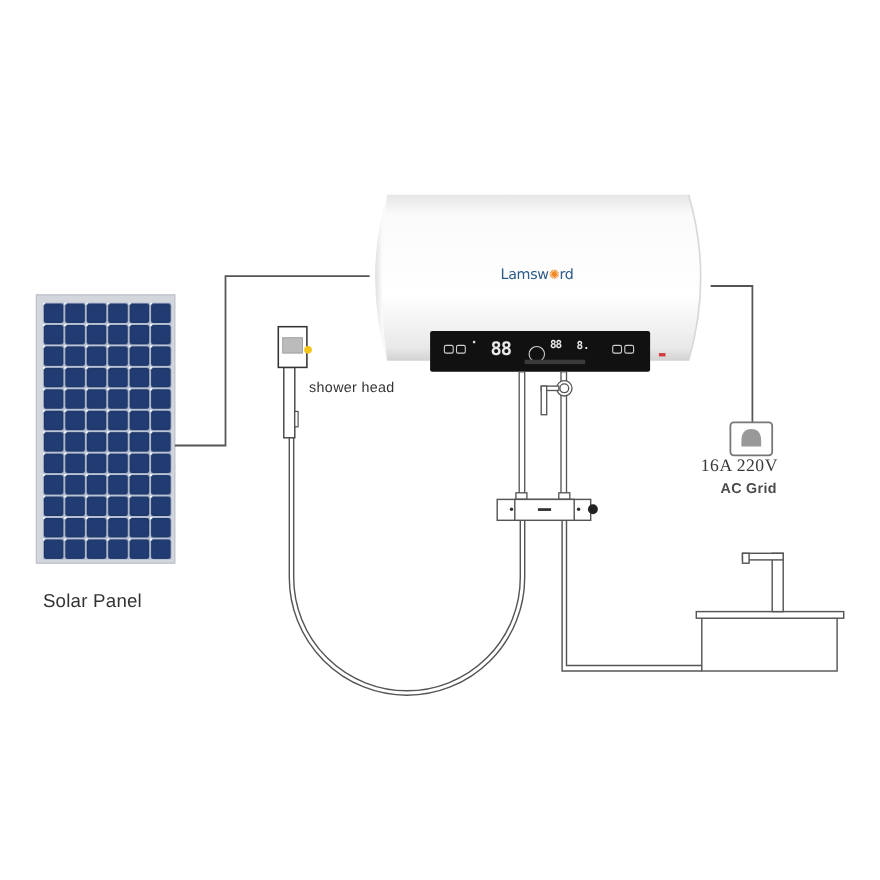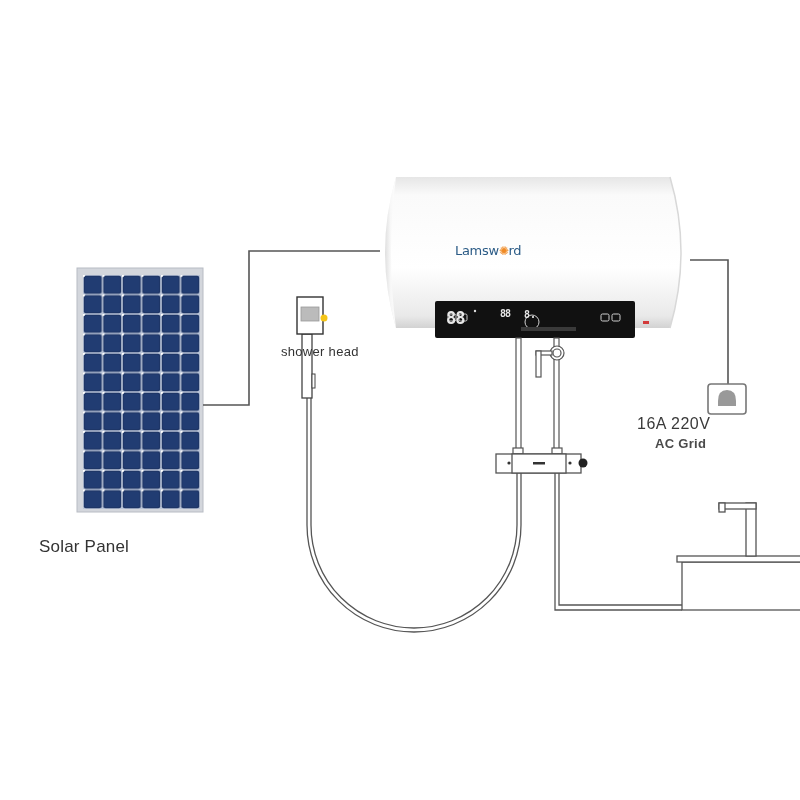--- a/index.html
+++ b/index.html
@@ -1,21 +1,21 @@
 <!DOCTYPE html>
 <html><head>
 <meta charset="utf-8">
 <style>
   html, body { margin: 0; padding: 0; background: #ffffff; }
   body { width: 800px; height: 800px; position: relative; overflow: hidden; font-family: "Liberation Sans", sans-serif; }
-  #stage { position: absolute; left: 0; top: 0; width: 724px; height: 800px; padding-left: 44px; }
+  #stage { position: absolute; left: 0; top: 0; width: 724px; height: 800px; }
   .lbl { position: absolute; color: #333333; white-space: nowrap; }
   .lbl-solar { left: 39px; top: 537px; font-size: 17px; letter-spacing: 0.2px; }
   .lbl-shower { left: 281px; top: 344px; font-size: 13px; letter-spacing: 0.3px; }
-  .lbl-grid1 { left: 637px; top: 415px; font-size: 16px; letter-spacing: 0.5px; color: #3a3a3a; }
+  .lbl-grid1 { left: 637px; top: 415px; font-size: 16px; letter-spacing: 0.5px; color: #3a3a3a; font-family: Liberation Serif, serif; }
   .lbl-grid2 { left: 655px; top: 436px; font-size: 13px; color: #4a4a4a; font-weight: bold; letter-spacing: 0.3px; }
   .logo { position: absolute; left: 455px; top: 243px; font-size: 13px; color: #2b5b86; font-family: "DejaVu Sans", sans-serif; letter-spacing: -0.3px; }
   .logo .sun { color: #f08a24; font-size: 12px; }
 </style>
 </head>
 <body>
 
 <div id="stage">
   <svg width="800" height="800" viewBox="0 0 800 800" xmlns="http://www.w3.org/2000/svg">
     <defs>

